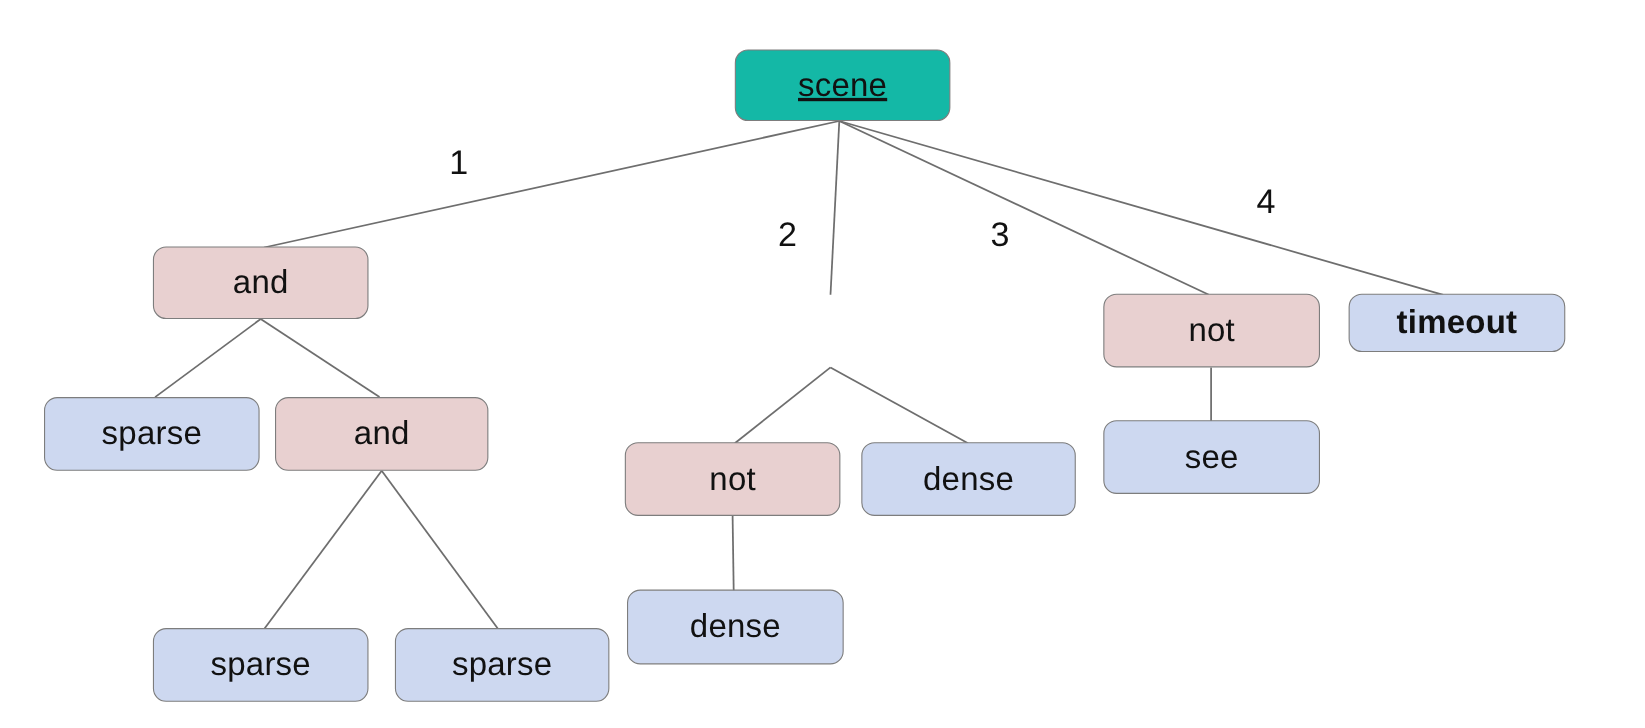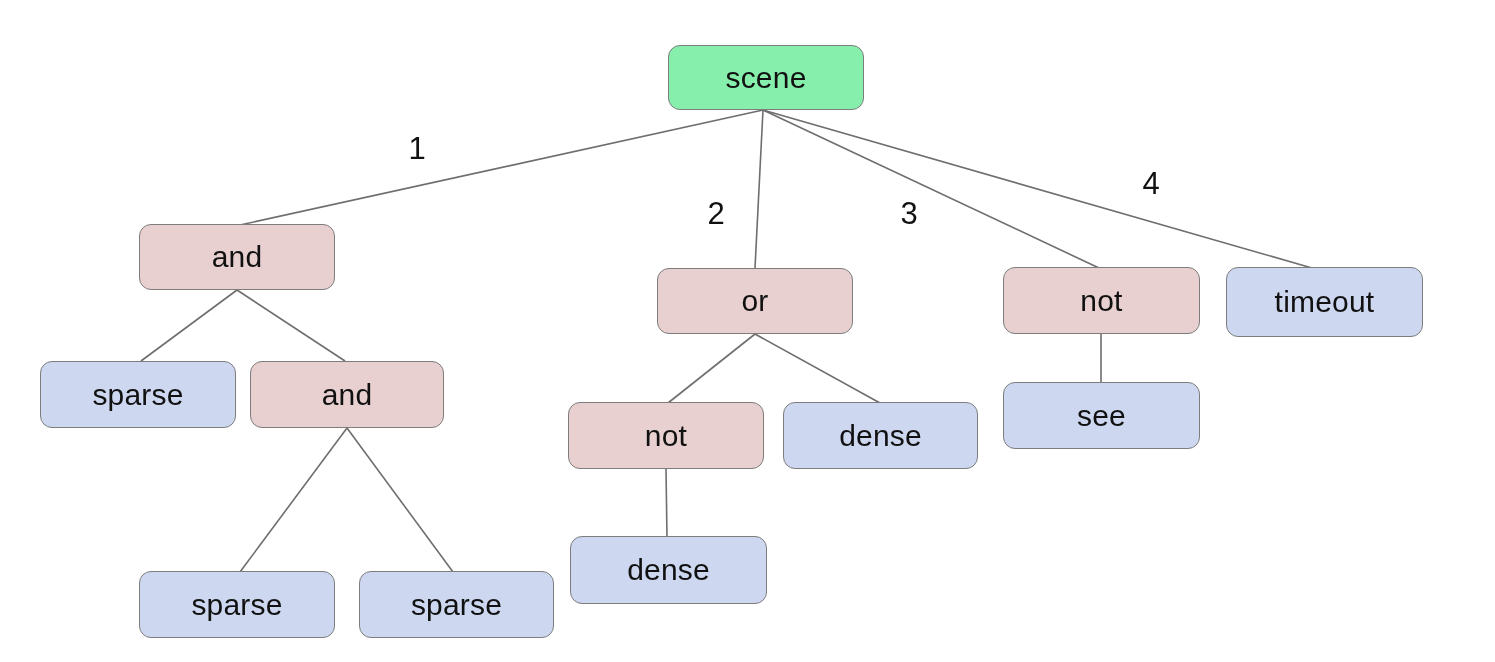--- a/index.html
+++ b/index.html
@@ -30,38 +30,38 @@
     box-sizing: border-box;
     border: 1.7px solid #7d7d7d;
     border-radius: 12px;
     display: flex;
     align-items: center;
     justify-content: center;
     font-size: 30px;
     color: #111111;
     letter-spacing: 0.2px;
   }
-  .fill-root { background: #86efac; }
+  .fill-root { background: #14b8a6; text-decoration: underline; }
   .fill-op   { background: #e8d0d0; text-align: center; }
   .fill-leaf { background: #cdd8f0; }
 
   .edge-label {
     position: absolute;
     font-size: 31px;
     color: #111111;
     transform: translate(-50%, -50%);
     line-height: 1;
   }
 
   
   .n-scene   { left: 668px;  top: 45px;  width: 196px; height: 65px; }
   .n-and1    { left: 139px;  top: 224px; width: 196px; height: 66px; }
   .n-or      { left: 657px;  top: 268px; width: 196px; height: 66px; }
   .n-not1    { left: 1003px; top: 267px; width: 197px; height: 67px; }
-  .n-timeout { left: 1226px; top: 267px; width: 197px; height: 70px; }
+  .n-timeout { left: 1226px; top: 267px; width: 197px; height: 53px; font-weight: bold; }
   .n-sparse1 { left: 40px;   top: 361px; width: 196px; height: 67px; }
   .n-and2    { left: 250px;  top: 361px; width: 194px; height: 67px; }
   .n-not2    { left: 568px;  top: 402px; width: 196px; height: 67px; }
   .n-dense1  { left: 783px;  top: 402px; width: 195px; height: 67px; }
   .n-see     { left: 1003px; top: 382px; width: 197px; height: 67px; }
   .n-sparse2 { left: 139px;  top: 571px; width: 196px; height: 67px; }
   .n-sparse3 { left: 359px;  top: 571px; width: 195px; height: 67px; }
   .n-dense2  { left: 570px;  top: 536px; width: 197px; height: 68px; }
 
   .l-1 { left: 417px;  top: 148px; }
@@ -95,21 +95,20 @@
     <line x1="1101" y1="334" x2="1101" y2="403"></line>
   </svg>
 
   <div class="edge-label l-1">1</div>
   <div class="edge-label l-2">2</div>
   <div class="edge-label l-3">3</div>
   <div class="edge-label l-4">4</div>
 
   <div class="node fill-root n-scene">scene</div>
   <div class="node fill-op   n-and1">and</div>
-  <div class="node fill-op   n-or">or</div>
   <div class="node fill-op   n-not1">not</div>
   <div class="node fill-leaf n-timeout">timeout</div>
   <div class="node fill-leaf n-sparse1">sparse</div>
   <div class="node fill-op   n-and2">and</div>
   <div class="node fill-op   n-not2">not</div>
   <div class="node fill-leaf n-dense1">dense</div>
   <div class="node fill-leaf n-see">see</div>
   <div class="node fill-leaf n-sparse2">sparse</div>
   <div class="node fill-leaf n-sparse3">sparse</div>
   <div class="node fill-leaf n-dense2">dense</div>

